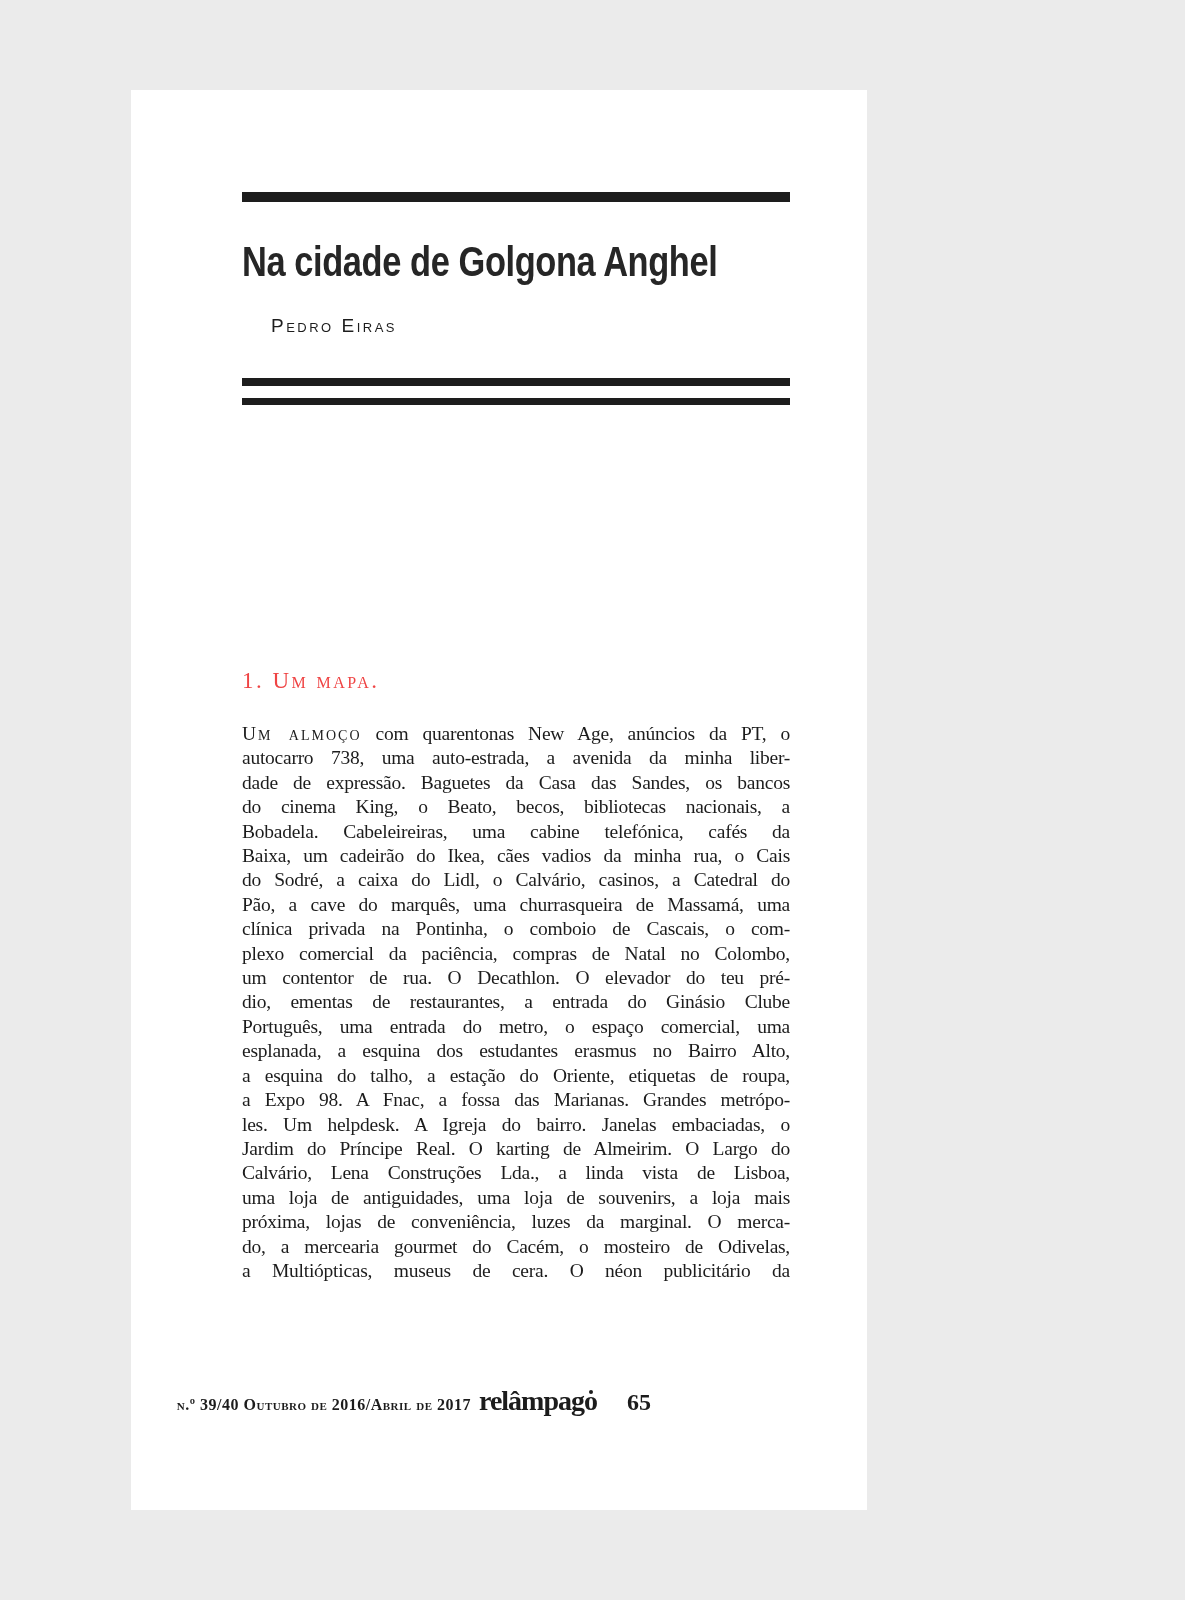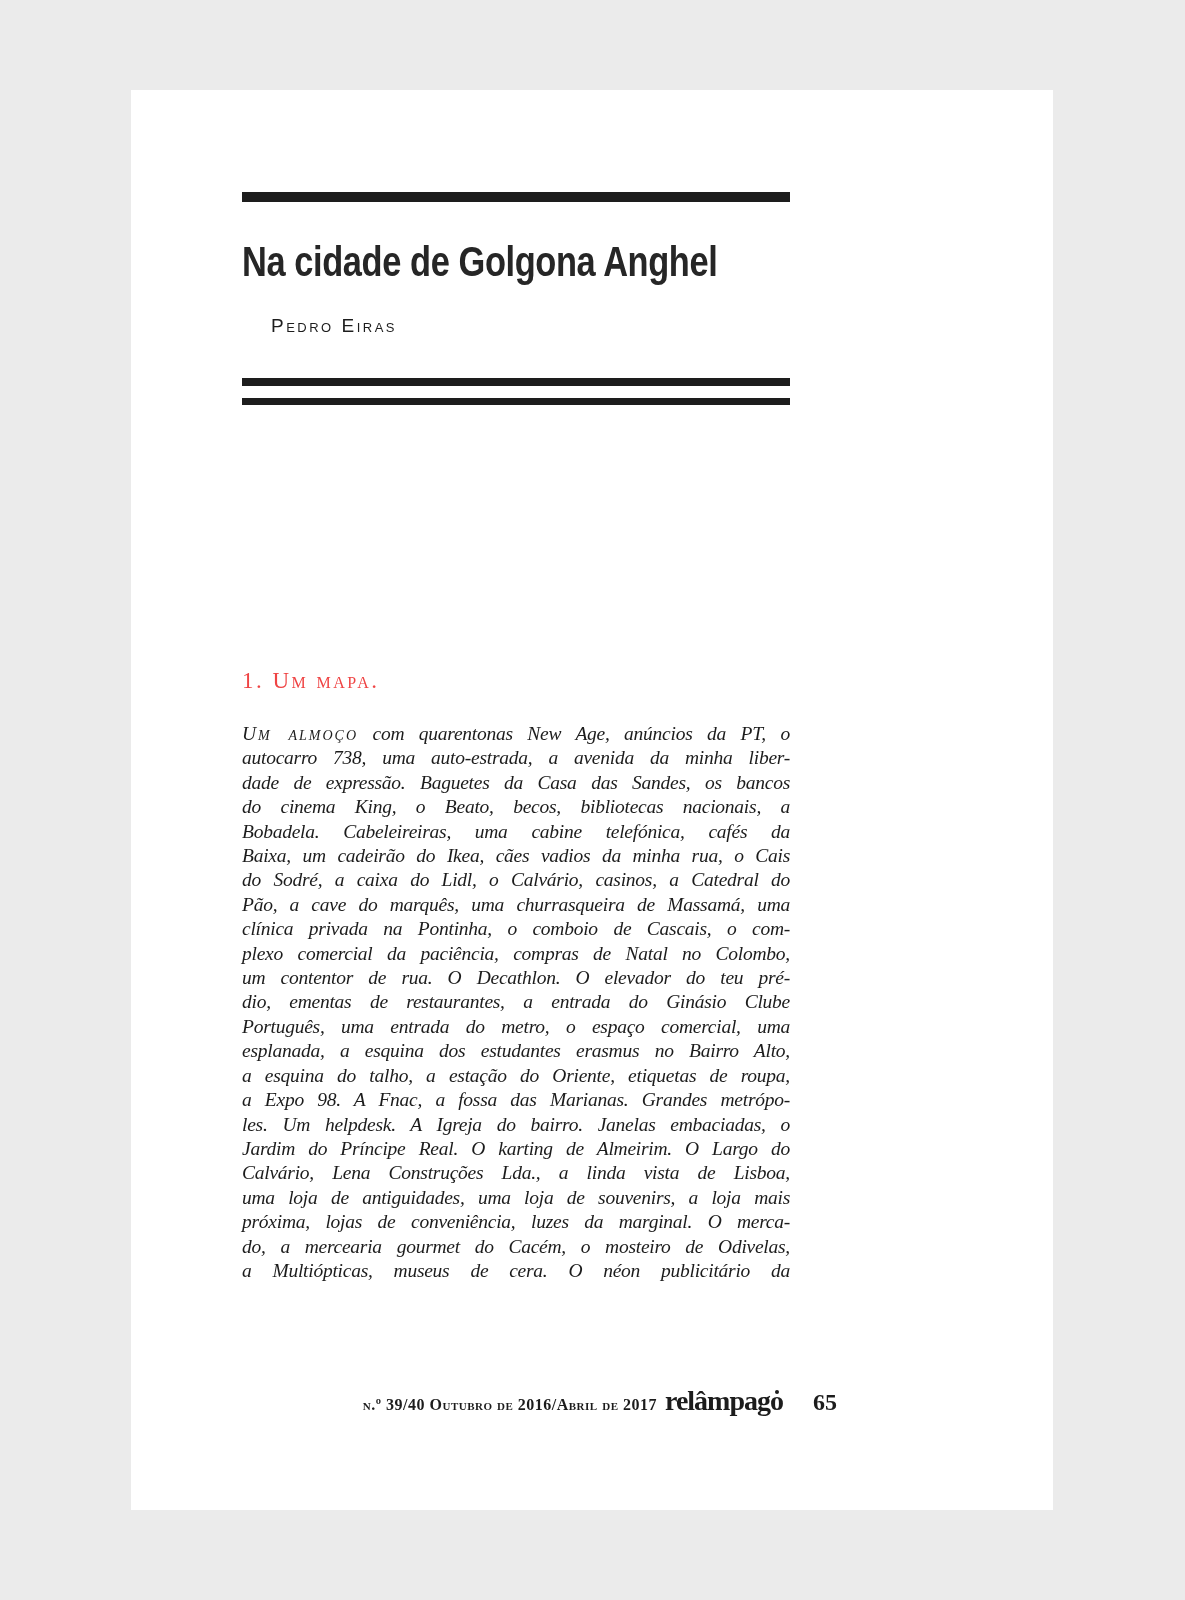--- a/index.html
+++ b/index.html
@@ -8,21 +8,21 @@
     width: 1185px;
     height: 1600px;
     background: #ebebeb;
     overflow: hidden;
     font-family: "Liberation Serif", serif;
   }
   .paper {
     position: absolute;
     left: 131px;
     top: 90px;
-    width: 922px;
+    width: 736px;
     height: 1420px;
     background: #ffffff;
   }
   .rule {
     position: absolute;
     left: 111px;
     width: 548px;
     background: #1d1d1d;
   }
   .rule-top  { top: 102px; height: 10px; }
@@ -76,21 +76,20 @@
     font-family: "Liberation Serif", serif;
     font-size: 19.5px;
     line-height: 24.4px;
     letter-spacing: -0.25px;
     color: #1c1c1c;
   }
   .line-first,
   .body-lines {
     text-align: justify;
     text-align-last: justify;
-    font-style: italic;
   }
   .body-lines { white-space: pre-line; }
   .lead-in {
     font-variant: small-caps;
     letter-spacing: 2px;
   }
   .footer {
     position: absolute;
     top: 1295px;
     right: 216px;

